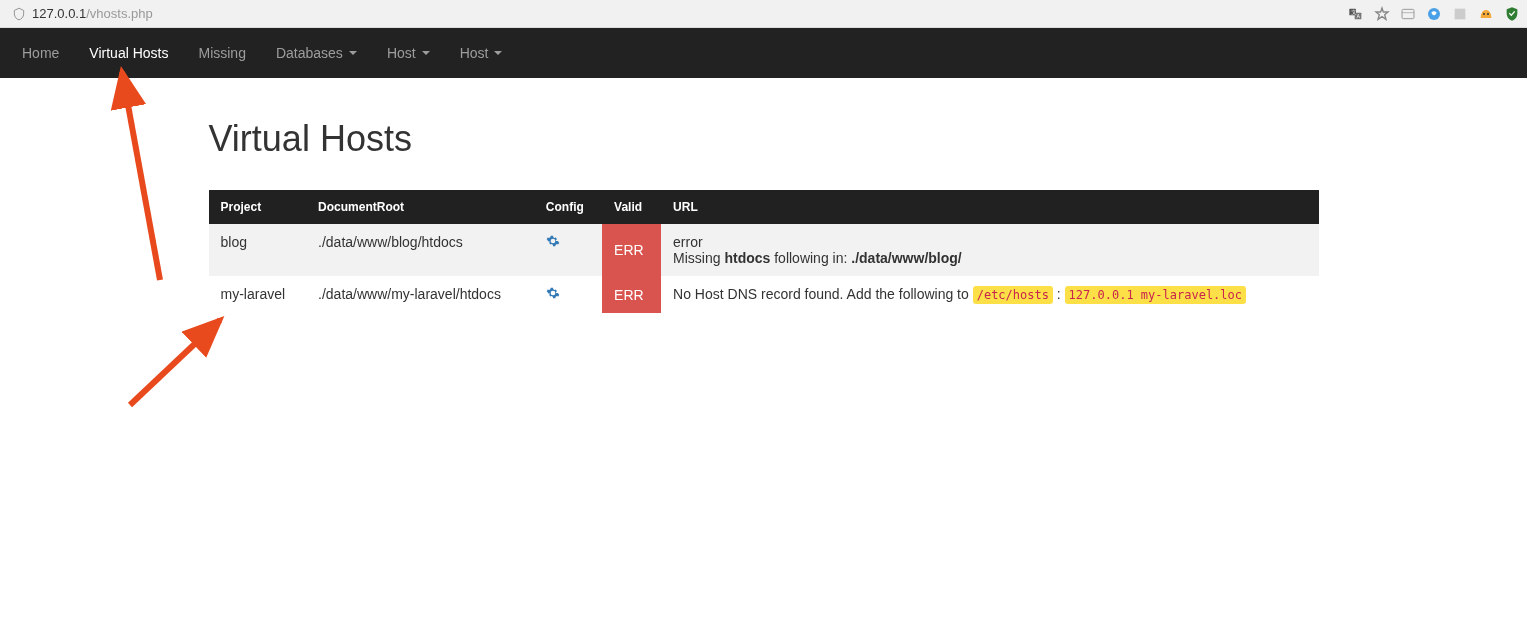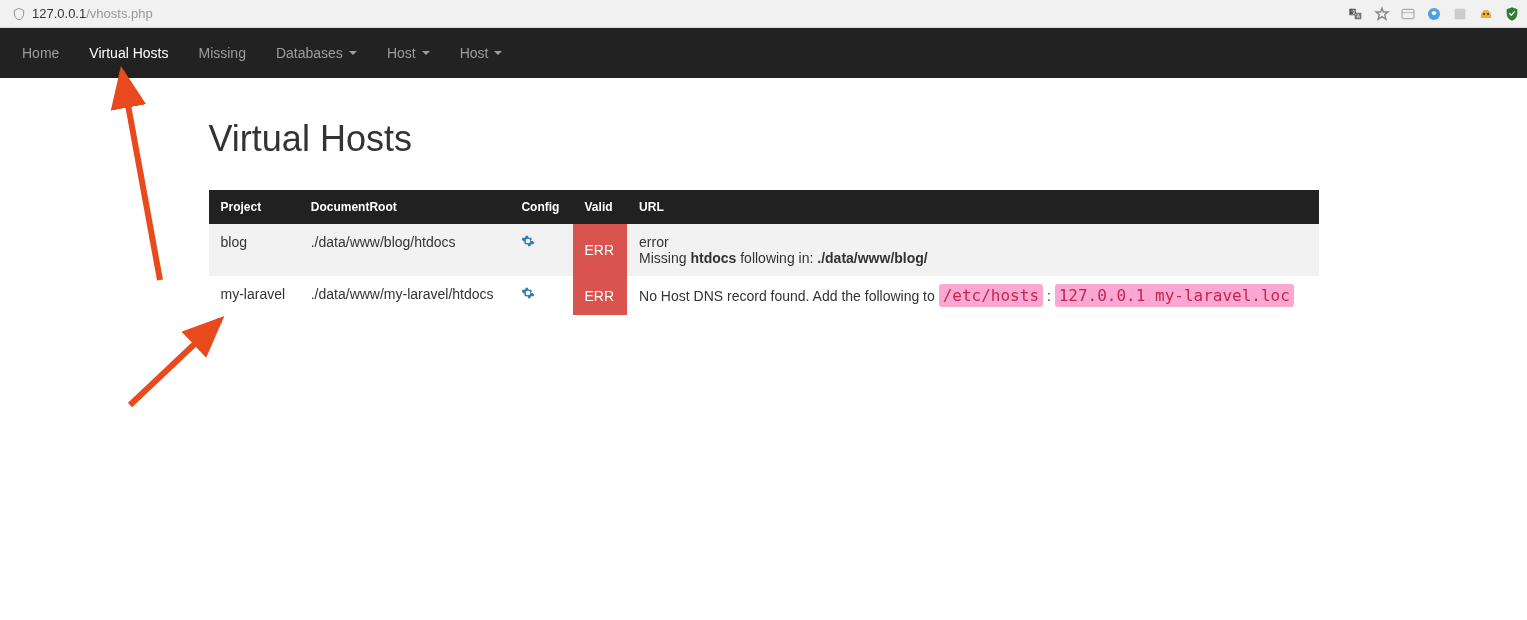--- a/index.html
+++ b/index.html
@@ -28,21 +28,21 @@
     
     table { width: 100%; border-collapse: collapse; }
     thead tr { background: #212121; color: #fff; }
     th { text-align: left; padding: 10px 12px; font-weight: 700; font-size: 12px; margin-top: 36px; }
     tbody tr:nth-child(odd) { background: #f2f2f2; }
     tbody tr:nth-child(even) { background: #fff; }
     td { padding: 10px 12px; vertical-align: top; font-size: 14px; }
     td.err-cell { background: #d9534f; color: #ffffff; text-align: left; vertical-align: middle; }
     .gear-link { color: #337ab7; cursor: pointer; }
     .gear-link svg { width: 14px; height: 14px; }
-    code { background: #f9a8d4; color: #c7254e; padding: 2px 4px; border-radius: 3px; font-family: Menlo, Monaco, Consolas, monospace; font-size: 16px; }
+    code { background: #fde047; color: #c7254e; padding: 2px 4px; border-radius: 3px; font-family: Menlo, Monaco, Consolas, monospace; font-size: 12px; }
     .bold { font-weight: 700; }
 
     
     .arrow-svg { position: absolute; pointer-events: none; }
   </style>
 </head>
 <body>
 
 <div class="browser-bar">
   <div class="browser-left">

